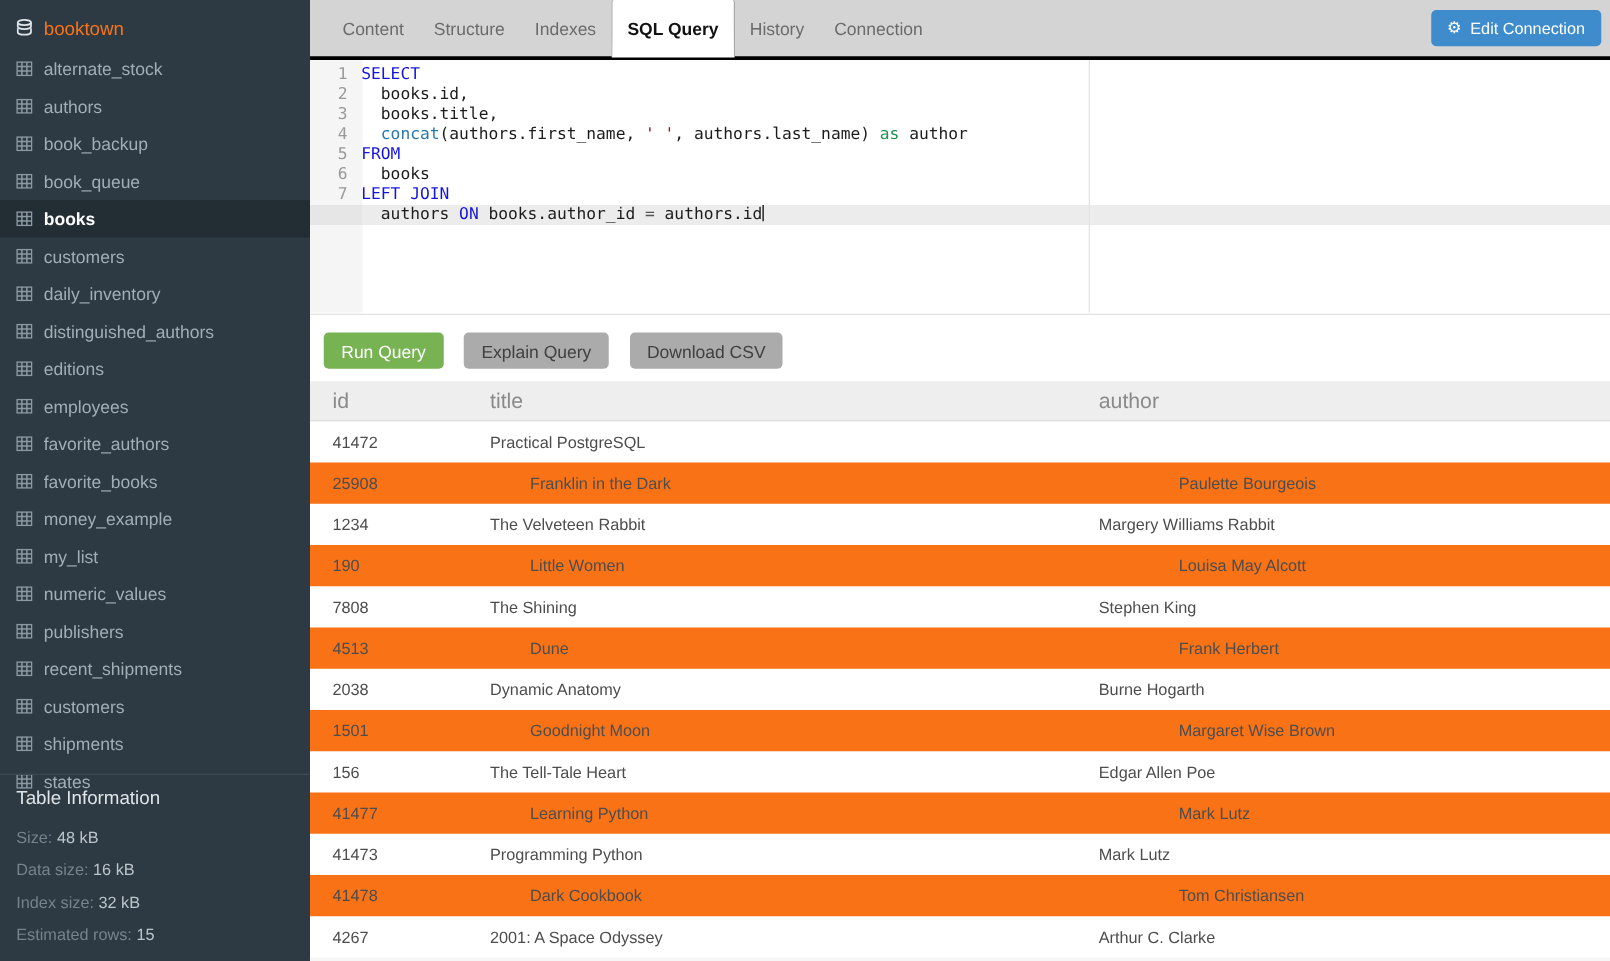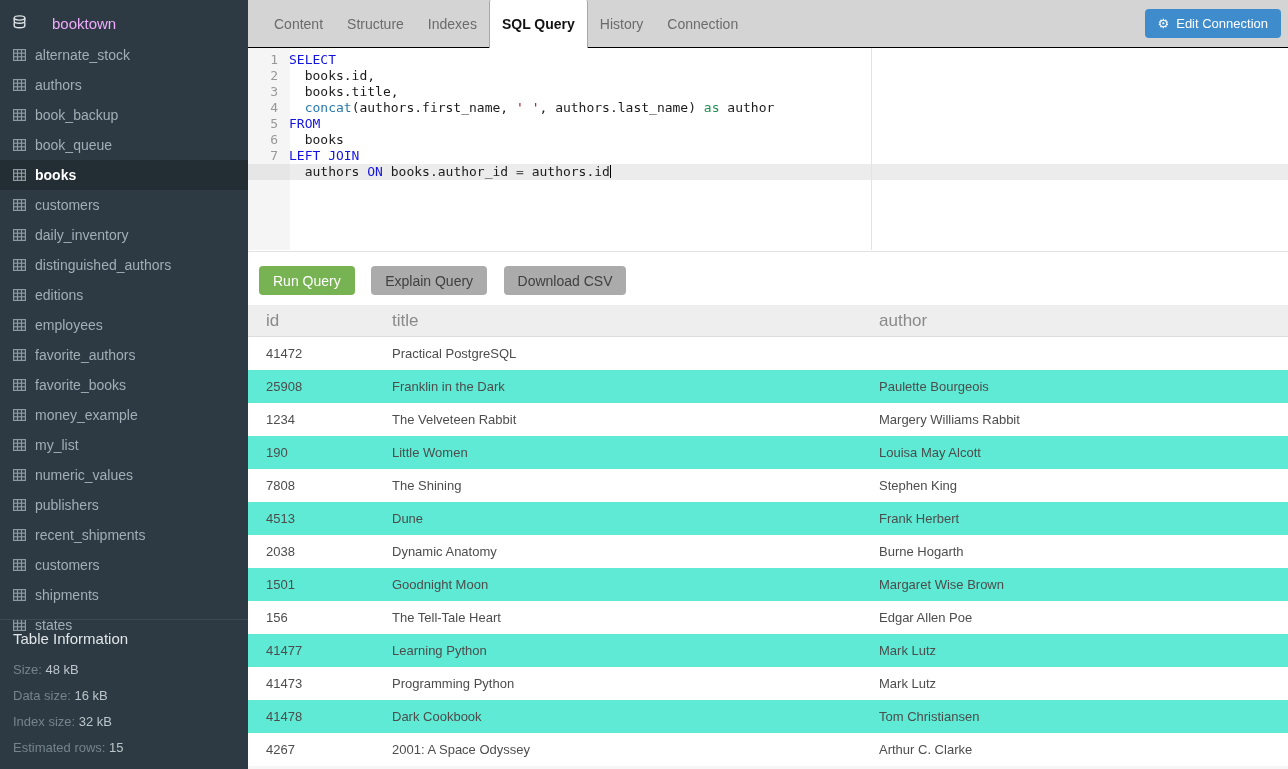--- a/index.html
+++ b/index.html
@@ -3,38 +3,38 @@
 <meta charset="utf-8">
 <style>
   * { margin:0; padding:0; box-sizing:border-box; }
   html,body { width:1288px; height:769px; overflow:hidden;
     font-family:"Liberation Sans","DejaVu Sans",sans-serif; background:#fff; }
 
   
   .sidebar { position:absolute; left:0; top:0; width:248px; height:769px;
     background:#2d3a43; color:#a2aeb6; }
   .db-header { display:flex; align-items:center; height:34px; padding-left:13px; margin-top:6px; }
-  .db-header .db-name { color:#f0abfc; font-size:15px; margin-left:26px; }
+  .db-header .db-name { color:#f97316; font-size:15px; margin-left:9px; }
   .side-item { display:flex; align-items:center; height:30px; padding-left:13px;
     font-size:14px; color:#a2aeb6; cursor:pointer; }
   .side-item .side-label { margin-left:9px; }
   .side-item.selected { background:#232d34; color:#ffffff; font-weight:bold; }
   .tbl-icon { flex:0 0 auto; }
   .info-panel { position:absolute; left:0; bottom:0; width:248px; padding:10px 1px 8px 13px;
     border-top:1px solid #3c4852; }
   .info-title { color:#dfe5e8; font-size:15px; margin-bottom:10px; }
   .info-stat { font-size:13px; color:#76838c; line-height:26px; }
   .info-stat .stat-value { color:#bcc5cb; }
 
   
   .main { position:absolute; left:248px; top:0; width:1040px; height:769px; background:#fff; }
 
   
   .tab-bar { position:relative; height:48px; background:#d4d4d4;
-    border-bottom:1px solid #000000; display:flex; align-items:stretch; padding-left:14px; }
+    border-bottom:3px solid #000000; display:flex; align-items:stretch; padding-left:14px; }
   .tab { display:flex; align-items:center; padding:0 12px; font-size:14px;
     color:#6b6b6b; cursor:pointer; }
   .tab.active { background:#fff; color:#111; font-weight:bold;
     border-left:1px solid #a8a8a8; border-right:1px solid #a8a8a8;
     border-radius:2px 2px 0 0; margin-bottom:-1px; }
   .tab-spacer { flex:1; }
   .edit-conn { align-self:center; margin-right:7px; background:#3f8ccd; color:#fff;
     border:none; border-radius:4px; font-size:13px; padding:7px 13px; cursor:pointer;
     font-family:inherit; display:flex; align-items:center; }
   .gear { font-family:"DejaVu Sans",sans-serif; font-size:13px; margin-right:7px; }
@@ -64,21 +64,21 @@
   .actions { height:53px; padding:14px 0 0 11px; }
   .btn { border:none; border-radius:4px; font-size:14px; font-family:inherit;
     padding:6px 14px; margin-right:12px; cursor:pointer; height:29px; }
   .btn-green { background:#77b352; color:#fff; }
   .btn-gray { background:#ababab; color:#404040; }
 
   
   .results-header { display:flex; align-items:center; height:32px; background:#eeeeee;
     border-bottom:1px solid #dddddd; font-size:17px; color:#8a8a8a; }
   .res-row { display:flex; align-items:center; height:33px; font-size:13px; color:#4d4d4d; }
-  .res-row.alt { background:#5eead4; }
+  .res-row.alt { background:#f97316;gap:32px; }
   .col-id { width:144px; padding-left:18px; }
   .col-title { width:487px; }
   .col-author { flex:1; }
   .res-sliver { height:3px; background:#f6f6f6; }
 </style>
 </head>
 <body>
 
 <div class="sidebar">
   <div class="db-header">

